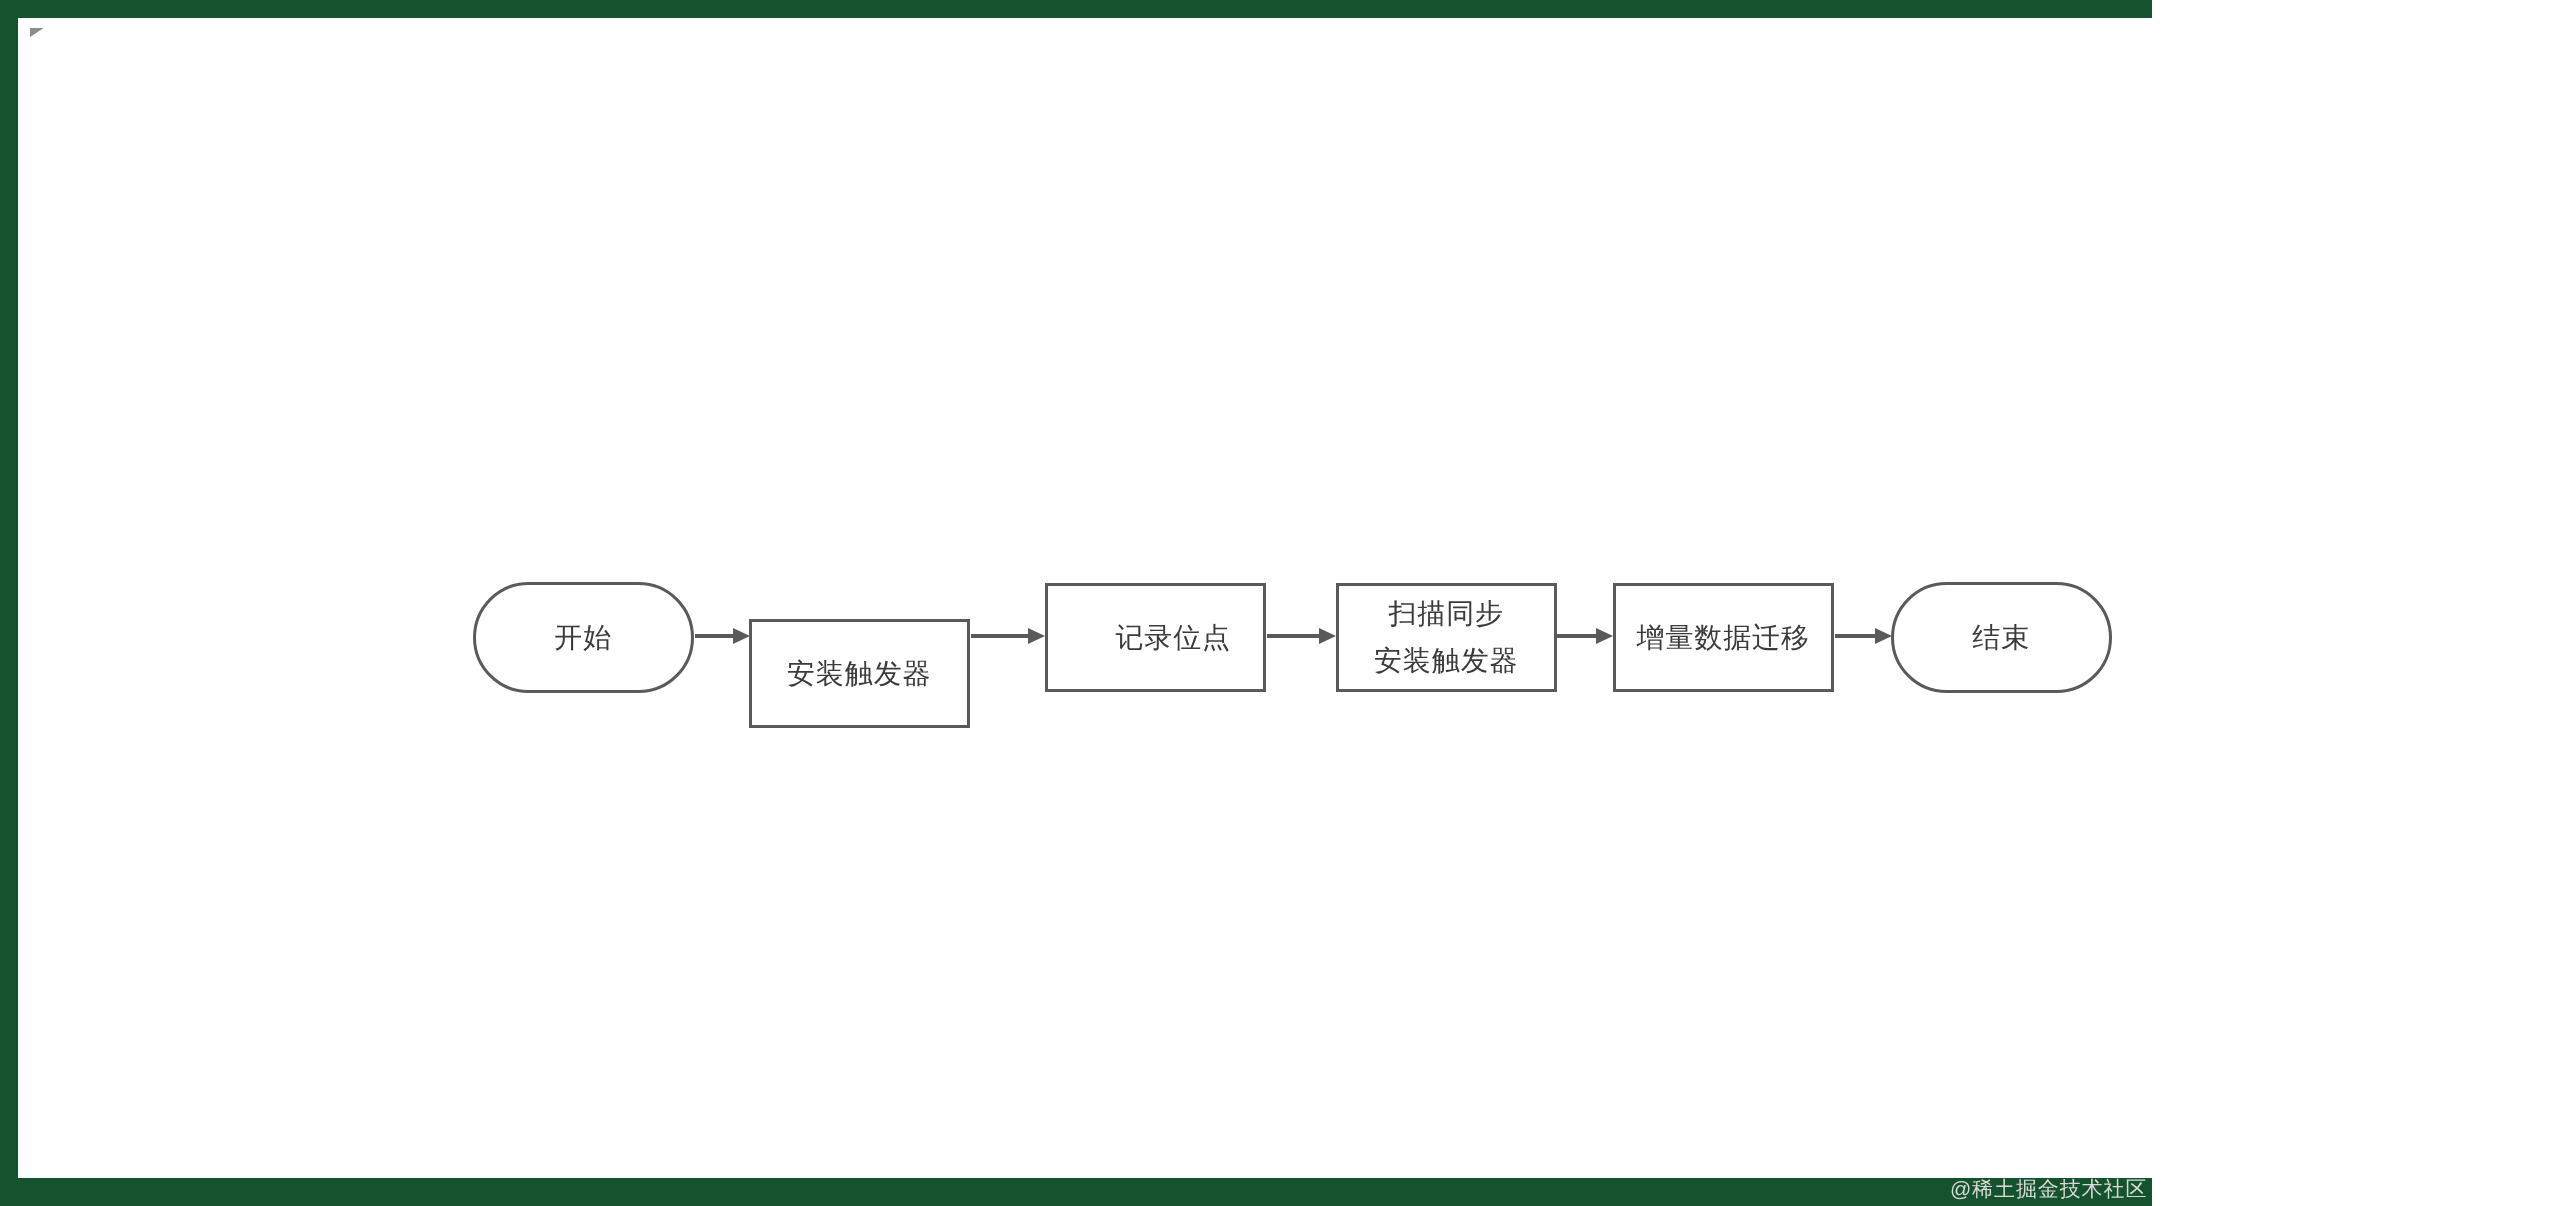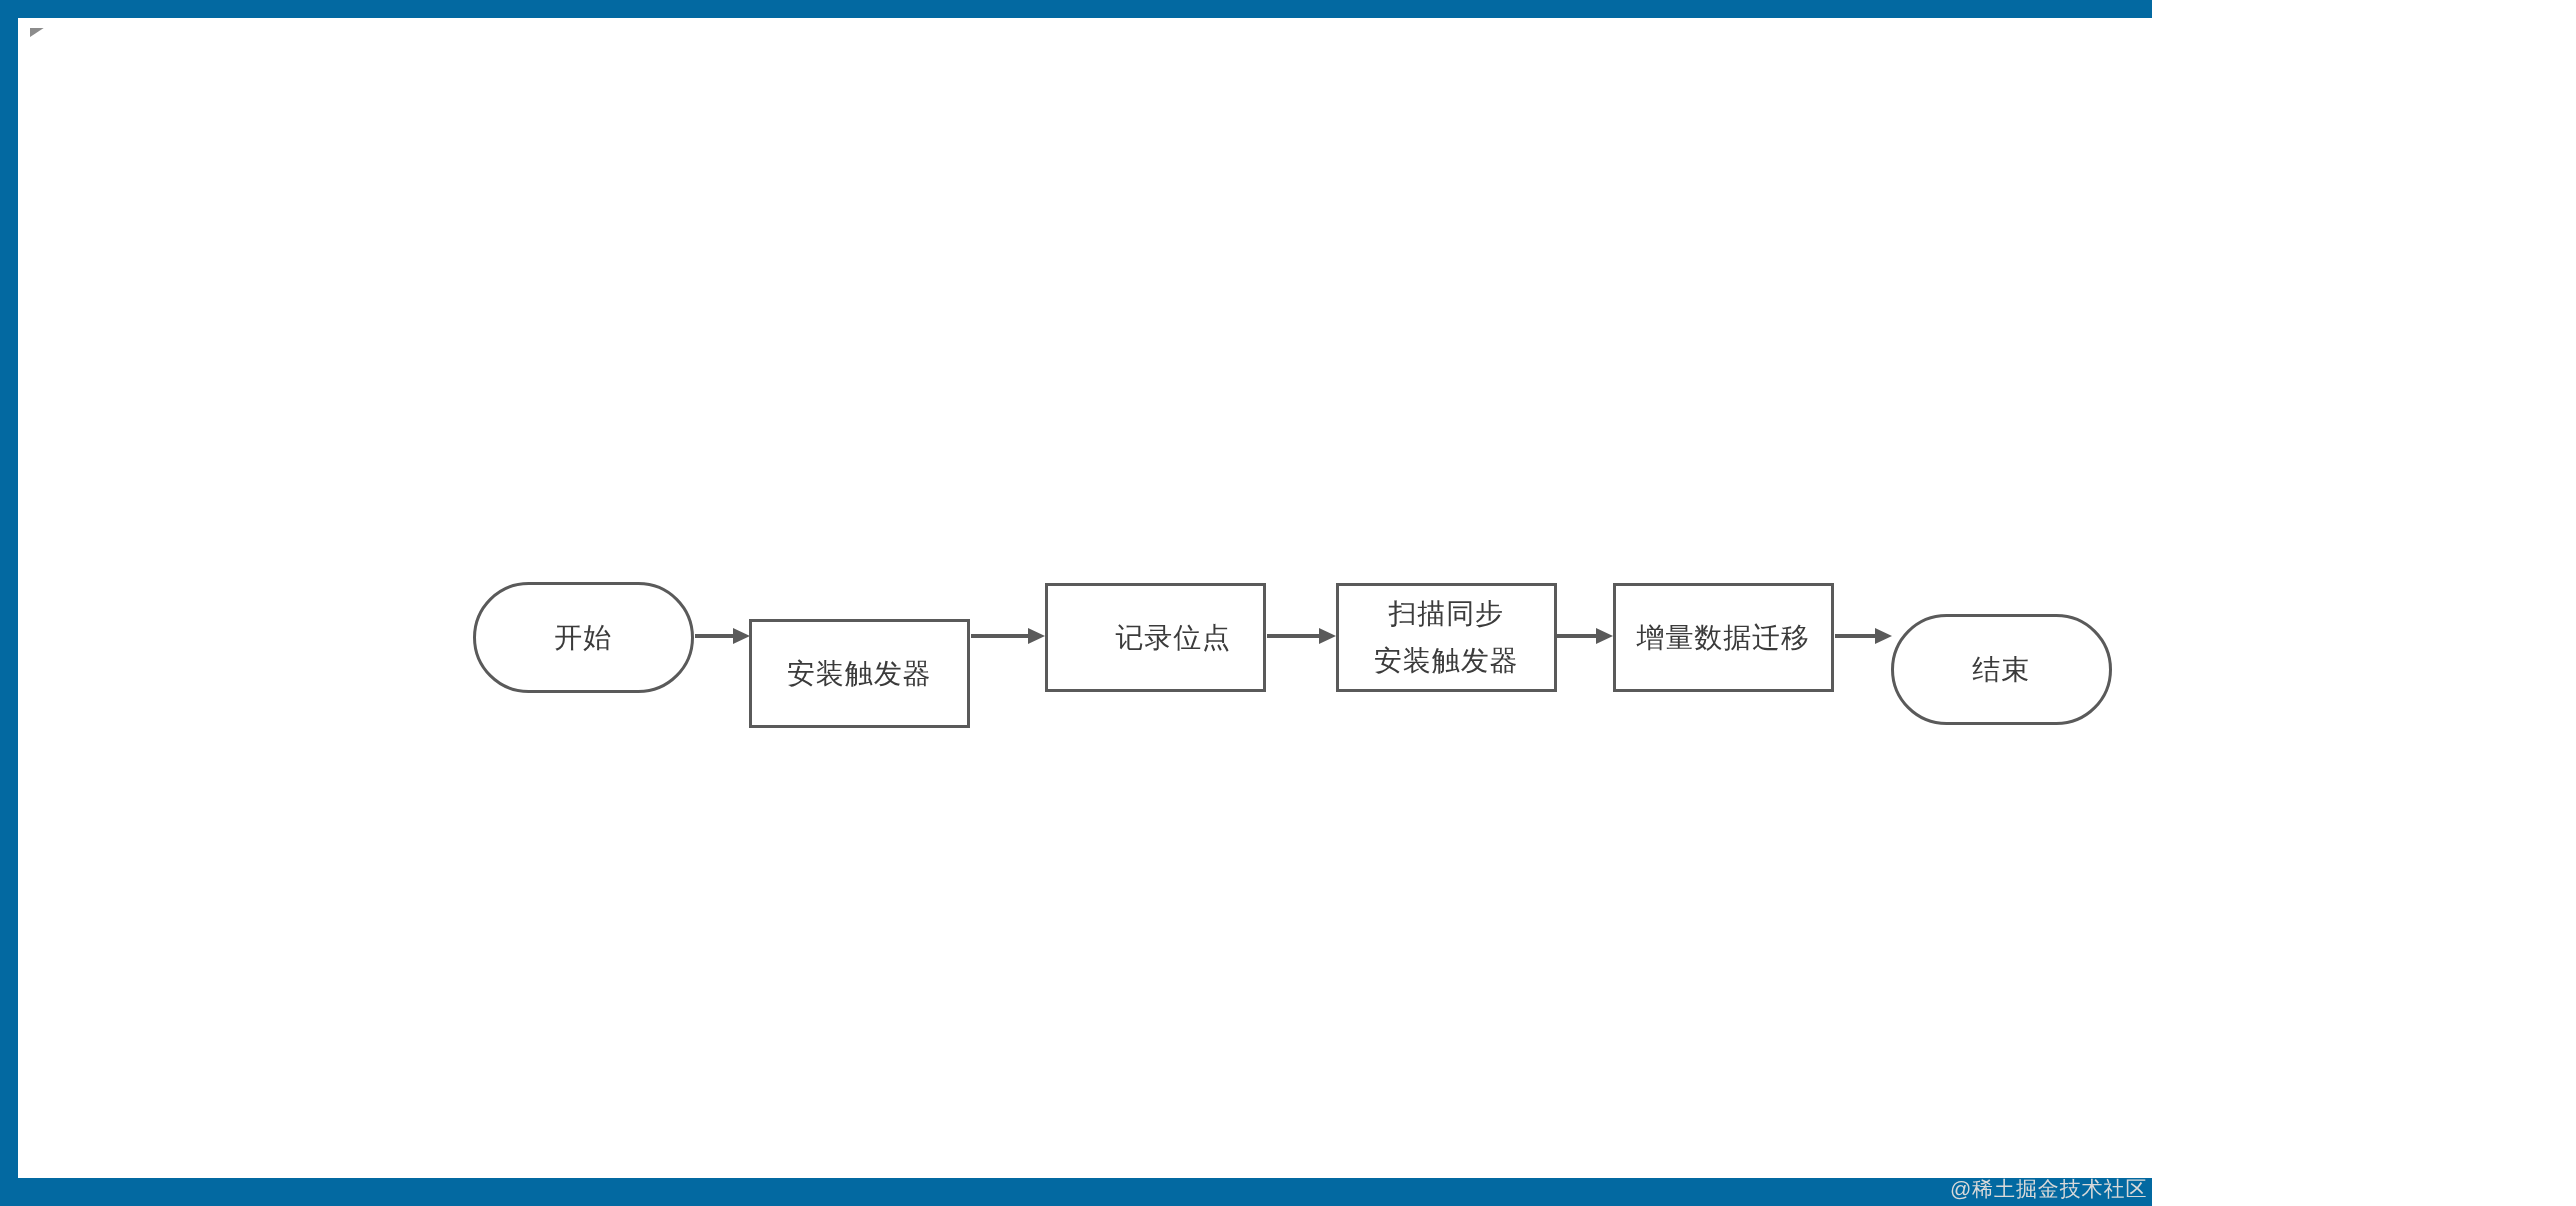--- a/index.html
+++ b/index.html
@@ -7,21 +7,21 @@
     padding: 0;
     width: 2576px;
     height: 1206px;
     overflow: hidden;
     font-family: "Liberation Sans", "DejaVu Sans", sans-serif;
   }
   #page {
     position: relative;
     width: 2152px;
     height: 1206px;
-    background: #0369a1;
+    background: #14532d;
   }
   #canvas {
     position: absolute;
     left: 17.7px;
     top: 17.7px;
     width: 2529px;
     height: 1160px;
     background: #ffffff;
   }
   .corner-fold {
@@ -68,21 +68,21 @@
     border-top: 8.4px solid transparent;
     border-bottom: 8.4px solid transparent;
     border-left: 17px solid #5a5a5a;
   }
   
   #node-start                      { left: 455px;  top: 564px; width: 221px; height: 111px; }
   #node-install-trigger            { left: 731px;  top: 565px; width: 221px; height: 109px; margin-top: 36px; }
   #node-record-position            { left: 1027px; top: 565px; width: 221px; height: 109px; padding-left: 36px; }
   #node-full-data-scan-sync        { left: 1318px; top: 565px; width: 221px; height: 109px; }
   #node-incremental-data-migration { left: 1595px; top: 565px; width: 221px; height: 109px; }
-  #node-end                        { left: 1873px; top: 564px; width: 221px; height: 111px; margin-top: 32px; }
+  #node-end                        { left: 1873px; top: 564px; width: 221px; height: 111px; }
   #arrow-1 { left: 677px;  width: 55px; }
   #arrow-2 { left: 953px; width: 74px; }
   #arrow-3 { left: 1249px; width: 69px; }
   #arrow-4 { left: 1539px; width: 56px; }
   #arrow-5 { left: 1817px; width: 57px; }
   #watermark {
     position: absolute;
     right: 4.7px;
     bottom: 2.8px;
     color: #d9d9d9;

